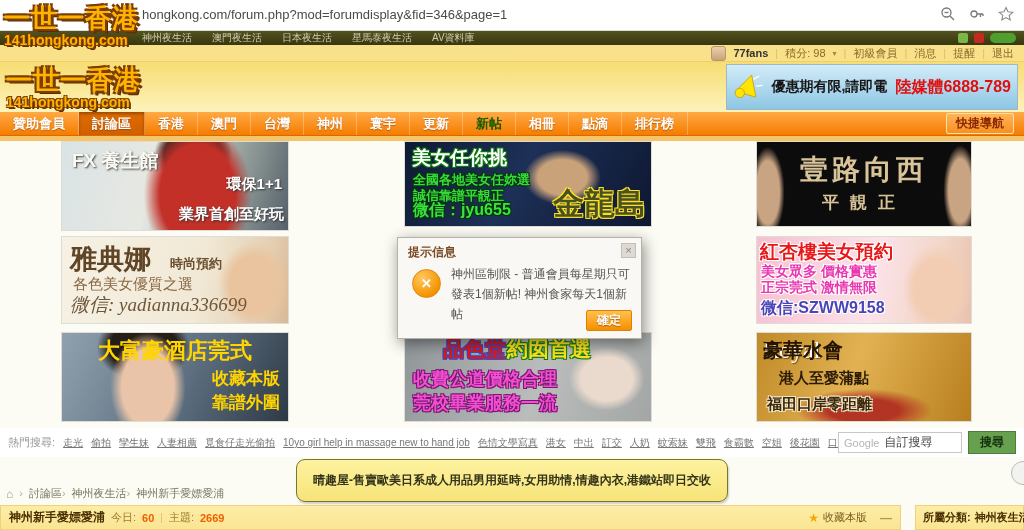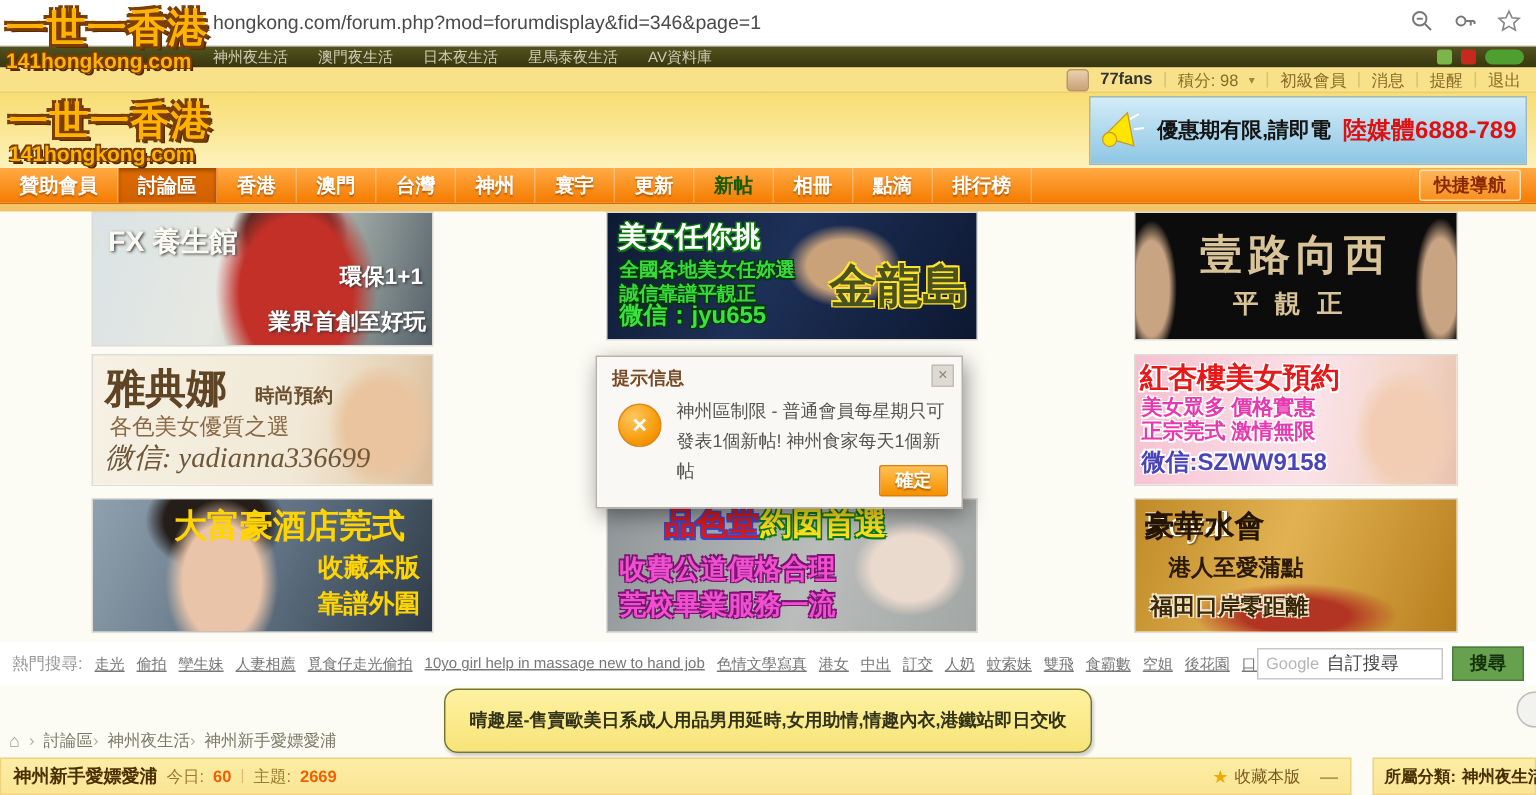--- a/index.html
+++ b/index.html
@@ -73,21 +73,21 @@
   .fx-t2{right:6px;top:33px;font-size:15px;font-weight:bold;color:#fff;text-shadow:1px 1px 2px #333;}
   .fx-t3{right:4px;bottom:6px;font-size:15px;font-weight:bold;color:#fff;text-shadow:1px 1px 2px #333;}
 
   .ad-jin{left:405px;top:142px;width:246px;height:84px;background:
      radial-gradient(70px 50px at 64% 42%,#caa27a 0 35%,rgba(202,162,122,0) 55%),
      linear-gradient(120deg,#0e1a33 0%,#1d3057 45%,#0d1730 100%);}
   .jin-t1{left:7px;top:3px;font-size:19px;font-weight:bold;color:#fff;--oc:#0c7a0c;}
   .jin-t2{left:8px;top:29px;font-size:13px;font-weight:bold;color:#37da3a;--oc:#06370a;}
   .jin-t3{left:8px;top:45px;font-size:13px;font-weight:bold;color:#37da3a;--oc:#06370a;}
   .jin-t4{left:8px;bottom:5px;font-size:16px;font-weight:bold;color:#3ae23e;--oc:#06370a;}
-  .jin-big{right:5px;bottom:14px;font-size:31px;font-weight:bold;color:#4a5220;--oc:#ffe32a;}
+  .jin-big{right:5px;bottom:1px;font-size:31px;font-weight:bold;color:#4a5220;--oc:#ffe32a;}
 
   .ad-yi{left:757px;top:142px;width:214px;height:84px;background:
      radial-gradient(26px 70px at 5% 60%,#c9a483 0 45%,rgba(201,164,131,0) 65%),
      radial-gradient(26px 70px at 95% 58%,#c9a483 0 45%,rgba(201,164,131,0) 65%),
      #0c0c0c;}
   .yi-t1{left:50%;transform:translateX(-50%);top:9px;font-size:28px;font-weight:bold;color:#d9c398;letter-spacing:4px;}
   .yi-t2{left:50%;transform:translateX(-50%);top:49px;font-size:17px;font-weight:bold;color:#d9c398;letter-spacing:11px;}
 
   .ad-ya{left:62px;top:237px;width:226px;height:86px;background:
      radial-gradient(60px 70px at 85% 55%,#e9c49e 0 40%,rgba(233,196,158,0) 60%),
@@ -103,21 +103,21 @@
      linear-gradient(100deg,#f6c0d0 0%,#fbe2e9 55%,#f2d6c7 82%,#e9c2ae 100%);}
   .hong-t1{left:3px;top:2px;font-size:19px;font-weight:bold;color:#e81818;--oc:#fff;}
   .hong-t2{left:4px;top:26px;font-size:14px;font-weight:bold;color:#e838b0;--oc:#fff;}
   .hong-t3{left:4px;top:42px;font-size:14px;font-weight:bold;color:#e838b0;--oc:#fff;}
   .hong-t4{left:4px;bottom:4px;font-size:16px;font-weight:bold;color:#4a44b8;--oc:#fff;}
 
   .ad-da{left:62px;top:333px;width:226px;height:88px;background:
      radial-gradient(65px 95px at 38% 62%,#e9c4a9 0 40%,rgba(233,196,169,0) 58%),
      radial-gradient(75px 55px at 36% 16%,#241d18 0 45%,rgba(36,29,24,0) 62%),
      linear-gradient(115deg,#90a1ae 0%,#5d6f80 55%,#2e3a46 100%);}
-  .da-t1{left:54px;top:3px;font-size:22px;font-weight:bold;color:#ffd400;}
+  .da-t1{left:36px;top:3px;font-size:22px;font-weight:bold;color:#ffd400;}
   .da-t2{right:8px;top:34px;font-size:17px;font-weight:bold;color:#ffd400;}
   .da-t3{right:8px;bottom:7px;font-size:17px;font-weight:bold;color:#ffd400;}
 
   .ad-pin{left:405px;top:333px;width:246px;height:88px;background:
      radial-gradient(65px 55px at 82% 52%,#ead9cd 0 40%,rgba(234,217,205,0) 58%),
      linear-gradient(110deg,#8f9598 0%,#babdbb 55%,#a2a6a4 100%);}
   .pin-t1{left:6px;top:2px;font-size:21px;font-weight:bold;color:#e01818;margin-left:32px;--oc:#3a48c8;}
   .pin-t1b{left:102px;top:2px;font-size:21px;font-weight:bold;color:#ffe020;--oc:#0c7a14;}
   .pin-t2{left:8px;top:34px;font-size:18px;font-weight:bold;color:#f050d0;--oc:#7a1470;}
   .pin-t3{left:8px;top:58px;font-size:18px;font-weight:bold;color:#f050d0;--oc:#7a1470;}

